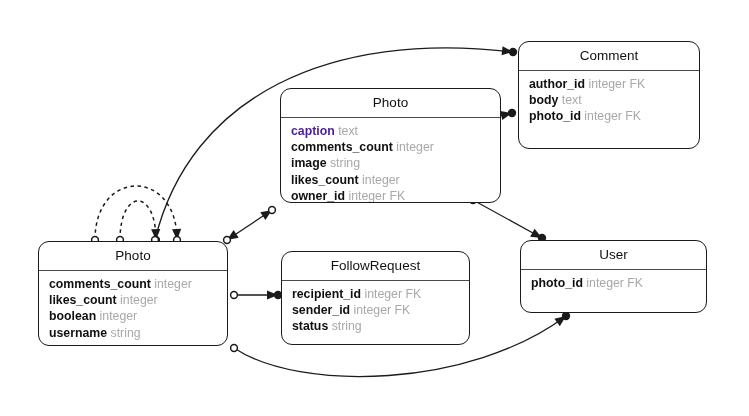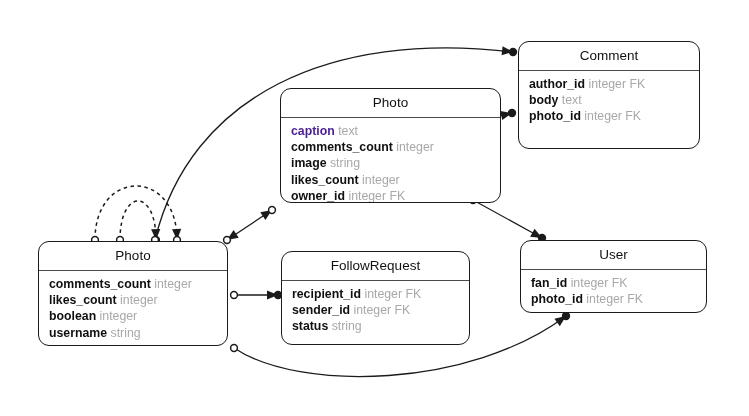--- a/index.html
+++ b/index.html
@@ -136,19 +136,18 @@
         <div class="entity-title">FollowRequest</div>
         <div class="entity-fields">
           <div class="field"><span class="fname" style="color: rgb(16, 16, 16);">recipient_id</span> <span class="ftype" style="color: rgb(168, 168, 168);">integer FK</span></div>
           <div class="field"><span class="fname" style="color: rgb(16, 16, 16);">sender_id</span> <span class="ftype" style="color: rgb(168, 168, 168);">integer FK</span></div>
           <div class="field"><span class="fname" style="color: rgb(16, 16, 16);">status</span> <span class="ftype" style="color: rgb(168, 168, 168);">string</span></div>
         </div>
       </div>
       <div class="entity" style="left: 520px; top: 240px; width: 187px; height: 73px; border-color: rgb(27, 27, 27);">
         <div class="entity-title">User</div>
         <div class="entity-fields">
-          <div class="field"><span class="fname" style="color: rgb(16, 16, 16);">fan_id</span> <span class="ftype" style="color: rgb(168, 168, 168);">integer FK</span></div>
           <div class="field"><span class="fname" style="color: rgb(16, 16, 16);">photo_id</span> <span class="ftype" style="color: rgb(168, 168, 168);">integer FK</span></div>
         </div>
       </div>
     </div>
 
 </div>
 
 </body></html>

